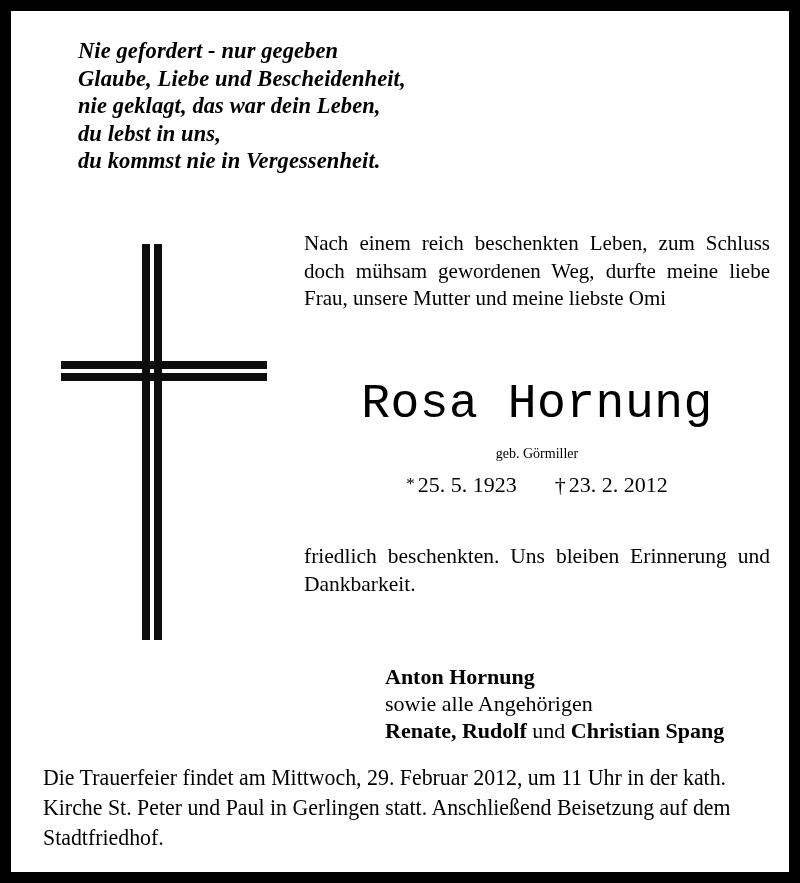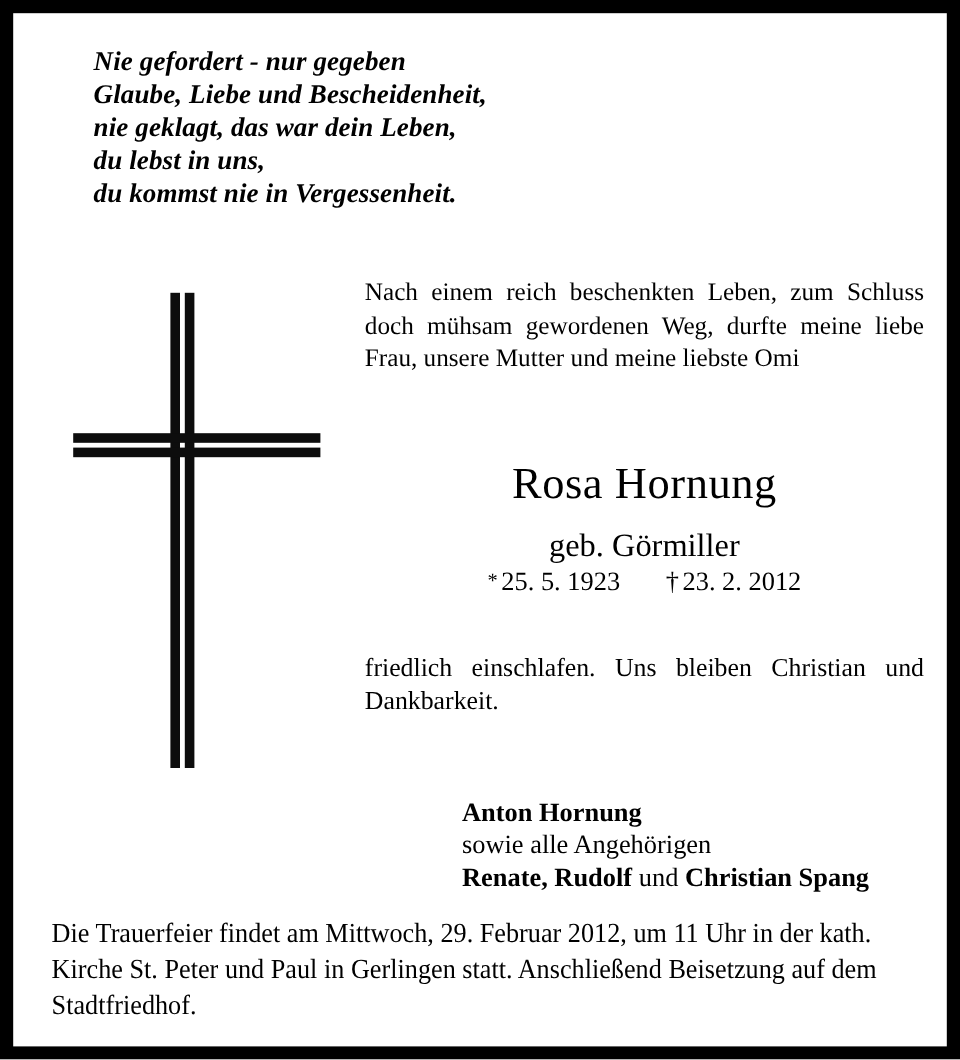--- a/index.html
+++ b/index.html
@@ -77,31 +77,32 @@
     text-align: justify;
     text-align-last: left;
   }
 
   .name {
     position: absolute;
     left: 293px;
     top: 367px;
     width: 466px;
     text-align: center;
-    font-size: 37px;
+    font-size: 48px;
     line-height: 52px;
     letter-spacing: 0.5px;
+    font-family: Liberation Mono, monospace;
   }
   .maiden {
     position: absolute;
     left: 293px;
     top: 430px;
     width: 466px;
     text-align: center;
-    font-size: 27px;
+    font-size: 14px;
     line-height: 26px;
   }
   .dates {
     position: absolute;
     left: 293px;
     top: 459px;
     width: 466px;
     text-align: center;
     font-size: 22px;
     line-height: 28px;
@@ -175,21 +176,21 @@
     <div class="intro">Nach einem reich beschenkten Leben, zum Schluss doch mühsam gewordenen Weg, durfte meine liebe Frau, unsere Mutter und meine liebste Omi</div>
 
     <div class="name">Rosa Hornung</div>
 
     <div class="maiden">geb. Görmiller</div>
 
     <div class="dates">
       <span class="sym-star">*</span><span>25. 5. 1923</span><span class="gap"></span><span class="sym-cross">†</span><span>23. 2. 2012</span>
     </div>
 
-    <div class="closing">friedlich einschlafen. Uns bleiben Christian und Dankbarkeit.</div>
+    <div class="closing">friedlich beschenkten. Uns bleiben Erinnerung und Dankbarkeit.</div>
 
     <div class="family">
       <div>
         <span class="bold">Anton Hornung</span>
       </div>
       <div>
         <span class="reg">sowie alle Angehörigen</span>
       </div>
       <div><span class="bold">Renate, Rudolf</span><span class="reg"> und </span><span class="bold">Christian Spang</span>
       </div>

